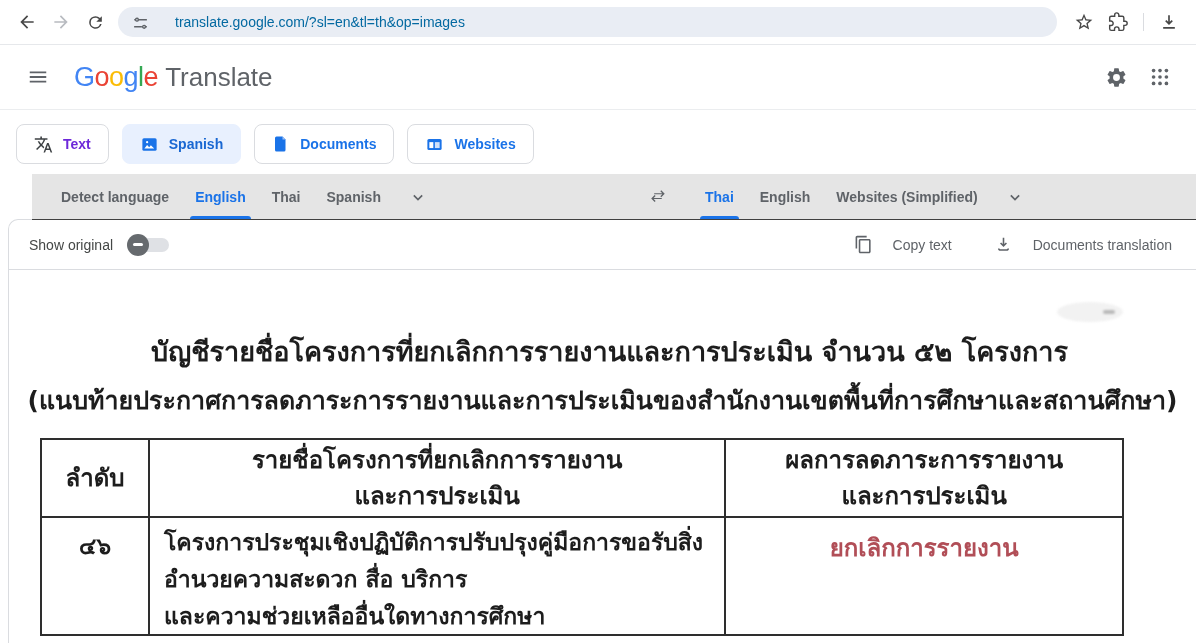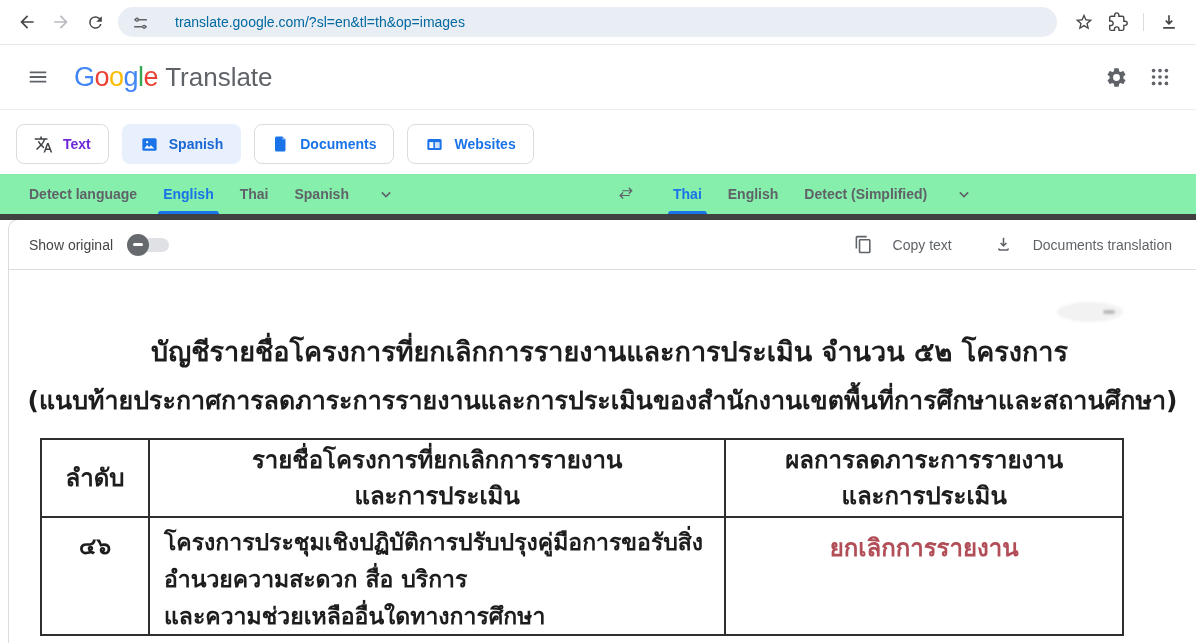--- a/index.html
+++ b/index.html
@@ -33,21 +33,21 @@
 
   
   .mode-tabs { display:flex; gap:13px; padding:14px 0 10px 16px; background:#fff; }
   .mode-tab { display:inline-flex; align-items:center; gap:10px; height:40px;
     padding:0 17px; border:1px solid #dadce0; border-radius:8px; background:#fff;
     font-size:14px; font-weight:bold; color:#1a73e8; cursor:pointer; }
   .mode-tab.plain { color:#6d28d9; }
   .mode-tab.selected { background:#e8f0fe; border-color:#e8f0fe; color:#1967d2; }
 
   
-  .lang-bar { position:relative; height:46px; border-bottom:6px solid #404040; background:#86efac; }
+  .lang-bar { position:relative; height:46px; border-bottom:1px solid #404040; background:#e5e5e5;margin-left:32px; }
   .lang-left { display:flex; height:100%; margin-left:16px; }
   .lang-tab { position:relative; display:flex; align-items:center; padding:0 13px;
     font-size:14px; font-weight:bold; color:#5f6368; cursor:pointer; white-space:nowrap; }
   .lang-tab.selected { color:#1a73e8; }
   .lang-tab.selected::after { content:""; position:absolute; left:8px; right:8px;
     bottom:0; height:3px; background:#1a73e8; border-radius:3px 3px 0 0; }
   .chev-btn { display:flex; align-items:center; padding:0 14px; cursor:pointer; }
   .swap-btn { position:absolute; left:608px; top:50%; transform:translateY(-50%);
     width:36px; height:36px; display:flex; align-items:center; justify-content:center; cursor:pointer; }
   .lang-right { position:absolute; left:660px; top:0; height:100%; display:flex; }
@@ -216,21 +216,21 @@
     </div>
   </div>
   <div class="swap-btn">
     <svg width="22" height="22" viewBox="0 0 24 24">
         <path fill="#5f6368" d="M7.5 8.5h9.6l-2.3-2.3 1.1-1.1 4.1 4.1-4.1 4.1-1.1-1.1 2.3-2.3H7.5v-1.4zM16.5 15.5H6.9l2.3 2.3-1.1 1.1L4 14.8l4.1-4.1 1.1 1.1-2.3 2.3h9.6v1.4z" transform="scale(0.92) translate(1,0)"></path>
       </svg>
   </div>
   <div class="lang-right">
     <div class="lang-tab selected">Thai</div>
     <div class="lang-tab">English</div>
-    <div class="lang-tab">Detect (Simplified)</div>
+    <div class="lang-tab">Websites (Simplified)</div>
     <div class="chev-btn">
       <svg width="20" height="20" viewBox="0 0 24 24">
           <path fill="none" stroke="#5f6368" stroke-width="2" d="M7 10l5 5 5-5"></path>
         </svg>
     </div>
   </div>
 </div>
 
 <div class="panel">
   <div class="panel-toolbar">

